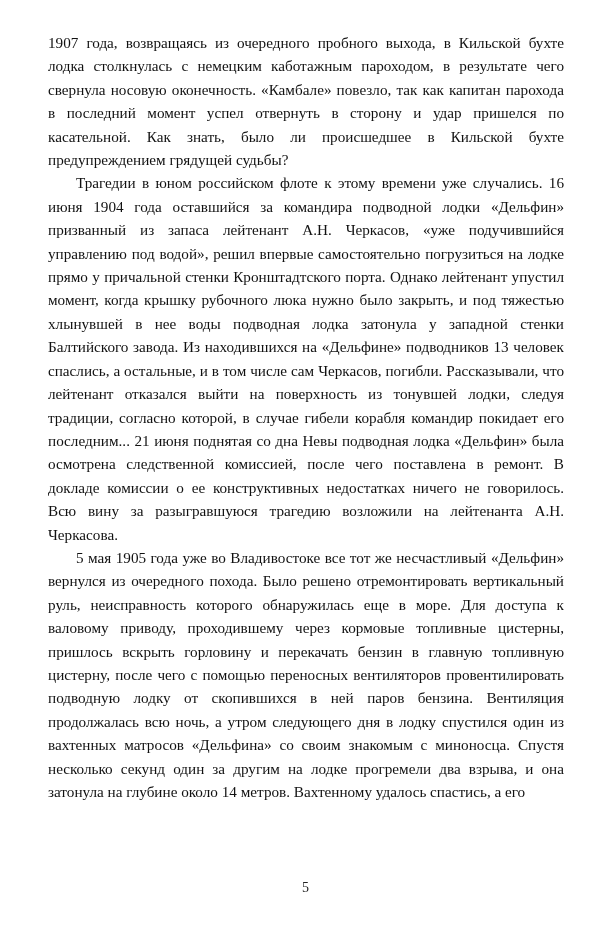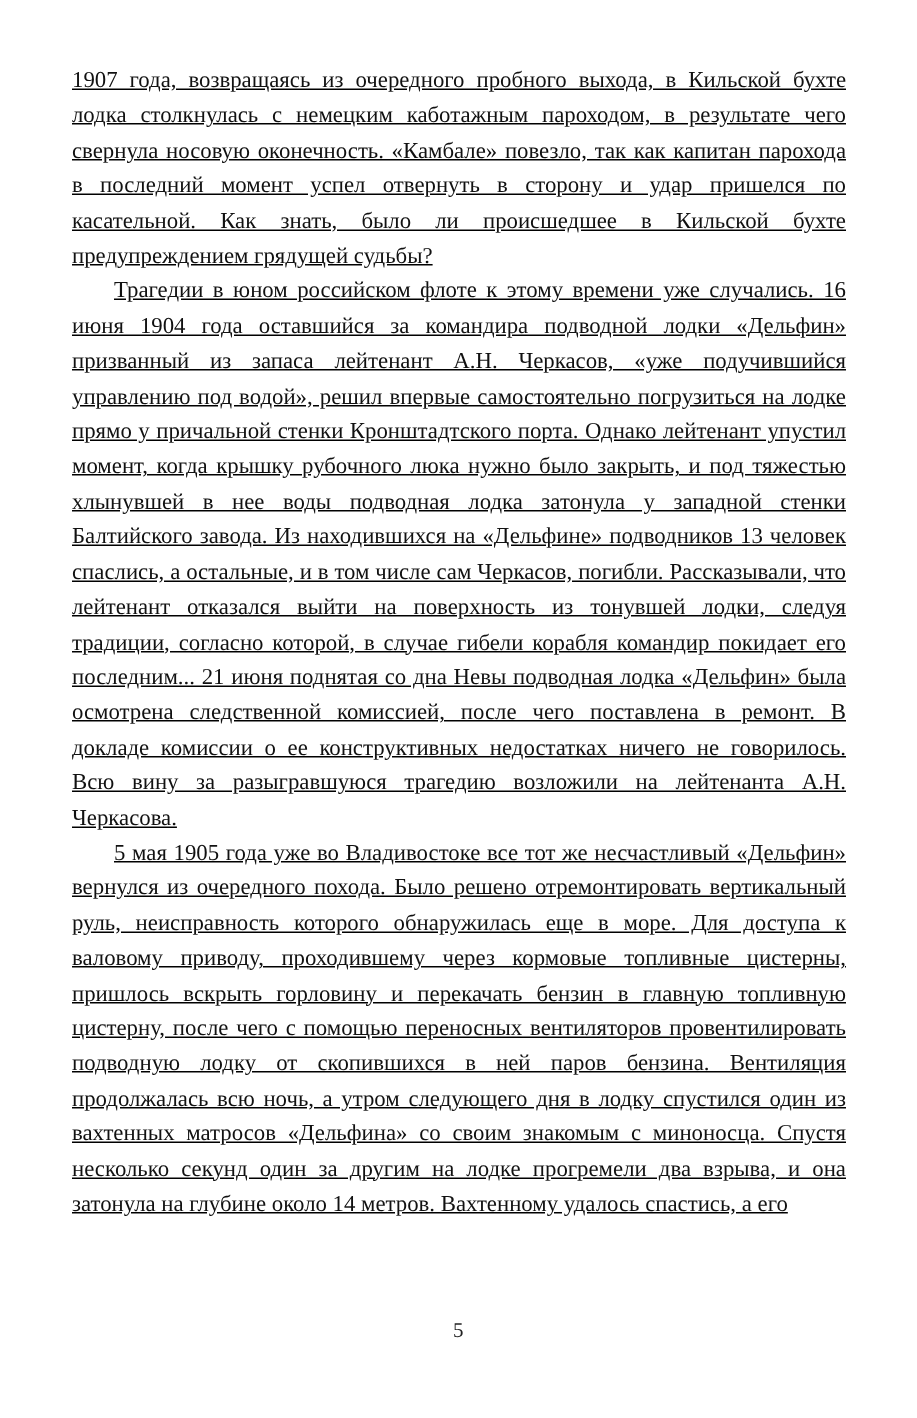--- a/index.html
+++ b/index.html
@@ -18,23 +18,22 @@
     position: absolute;
     left: 0;
     top: 0;
     width: 611px;
     height: 945px;
     background: #ffffff;
   }
   .text-column {
     position: absolute;
     left: 48px;
-    top: 42px;
+    top: 31px;
     width: 516px;
-    text-decoration: underline;
   }
   p.para {
     margin: 0;
     font-size: 15.2px;
     line-height: 23.4px;
     text-align: justify;
     text-justify: inter-word;
     color: #111111;
     text-indent: 0;
     hyphens: manual;

